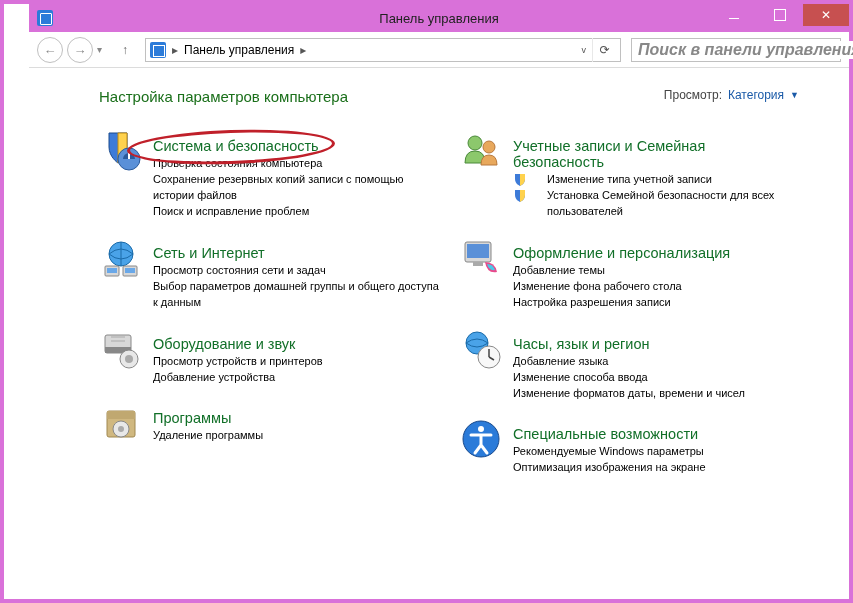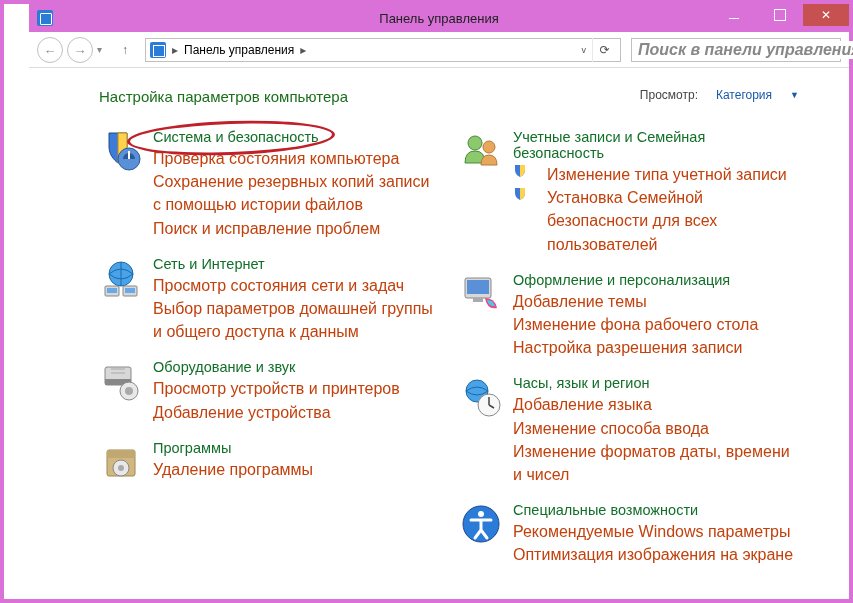--- a/index.html
+++ b/index.html
@@ -126,50 +126,50 @@
     display:flex; justify-content:space-between; align-items:flex-start;
     margin-bottom: 24px;
   }
   .page-heading{
     color:#1a6f1a;
     font-size:15px;
     font-weight:400;
   }
   .view-sel{
     font-size:12px; color:#444;
-    display:flex; align-items:center; gap:18px;
+    display:flex; align-items:center; gap:6px;
   }
   .view-link{ color:#1a5aa8; }
   .view-dd{font-size:9px; color:#1a5aa8;}
   .columns{
     display:flex;
     gap: 20px;
   }
   .col{ flex:1; }
   .category{
     display:flex;
     gap:10px;
     margin-bottom: 16px;
   }
   .cat-icon{
     width:44px; height:44px; flex:none;
     display:flex; align-items:center; justify-content:center;
     border-radius:6px;
   }
-  .cat-body{ flex:1; position:relative;}
+  .cat-body{ flex:1; position:relative;margin-top:9px;}
   .cat-title{
     color:#116f28;
     font-size:14.5px;
     margin-bottom: 2px;
     display:inline-block;
   }
   .cat-link{
     display:block;
-    color:#c2410c;
-    font-size:16px;
+    color:#000000;
+    font-size:11px;
     line-height:1.45;
     cursor:pointer;
   }
   .shielded{
     display:flex; gap:20px; align-items:flex-start;
   }
   .shield-sm{
     width:14px; height:14px; flex:none;
     display:inline-block;
     margin-top:1px;

